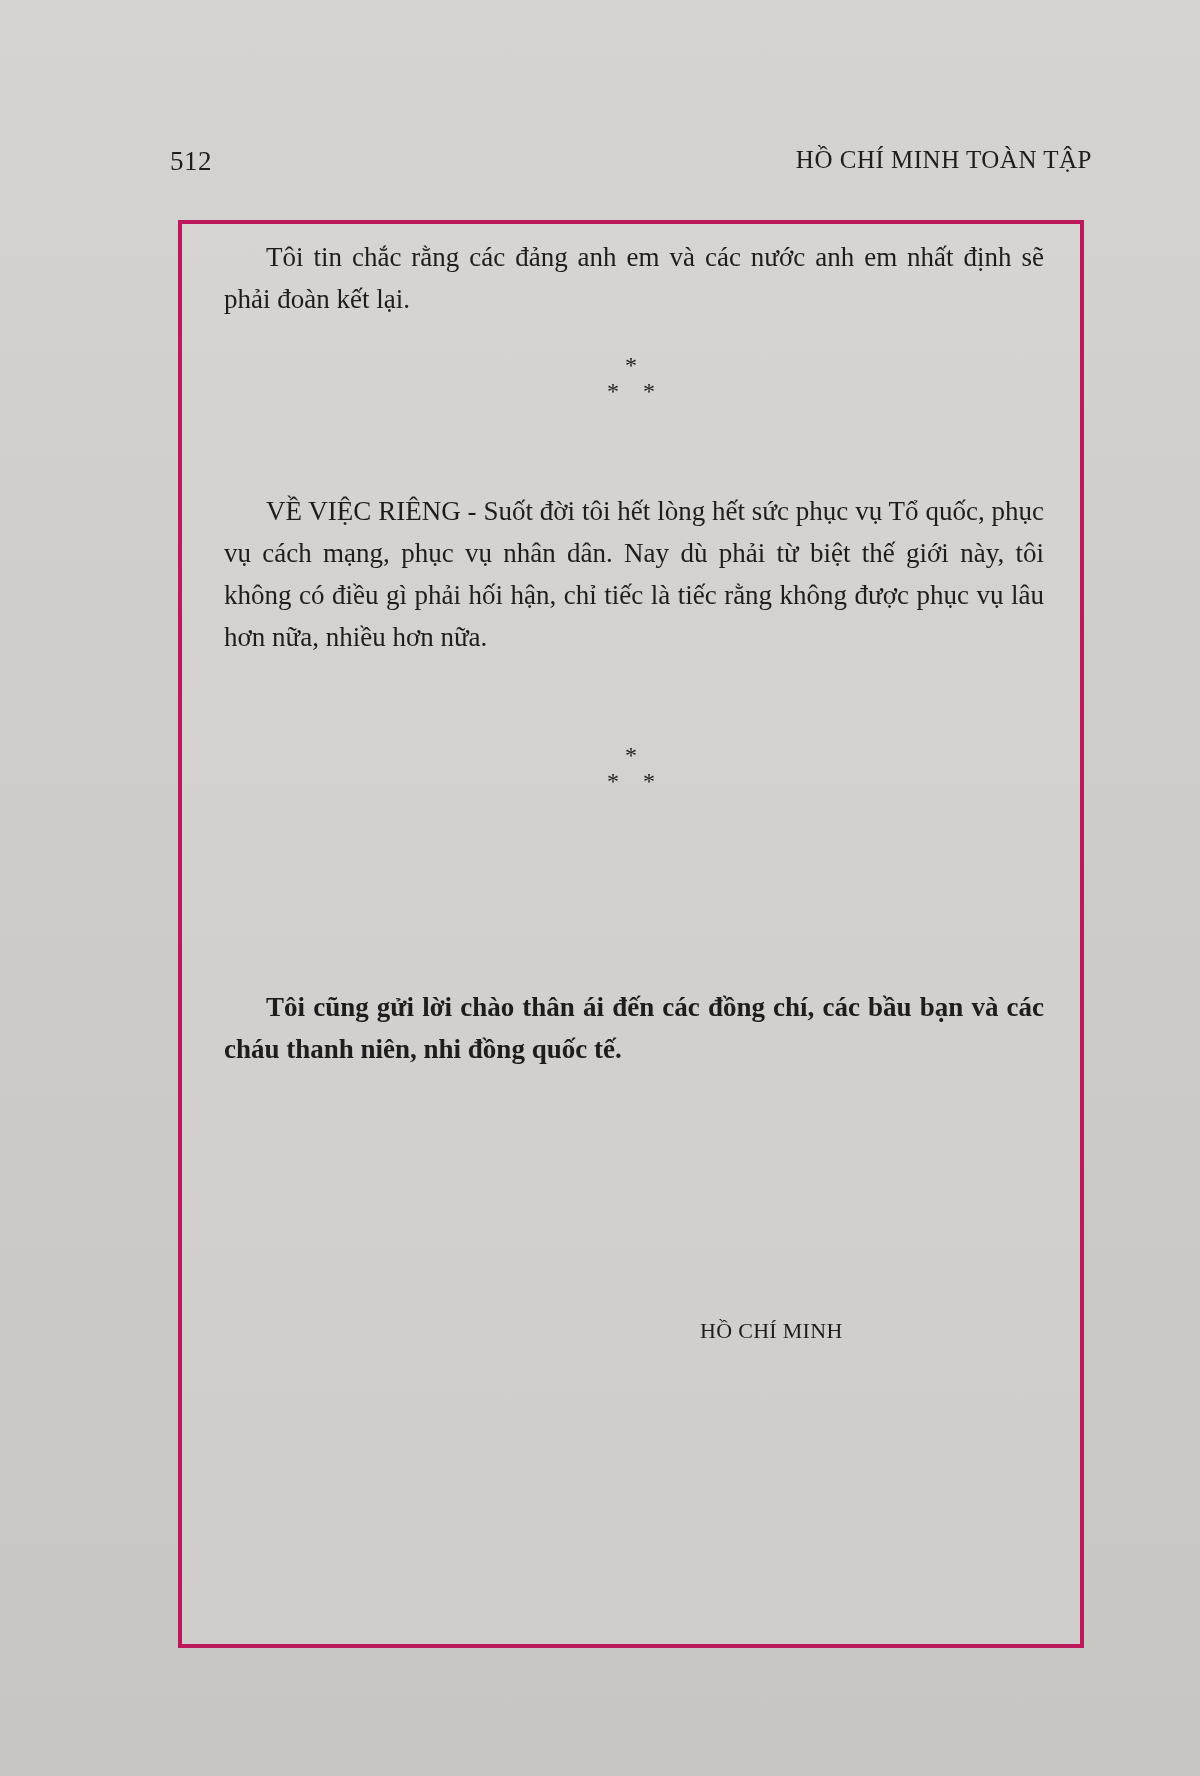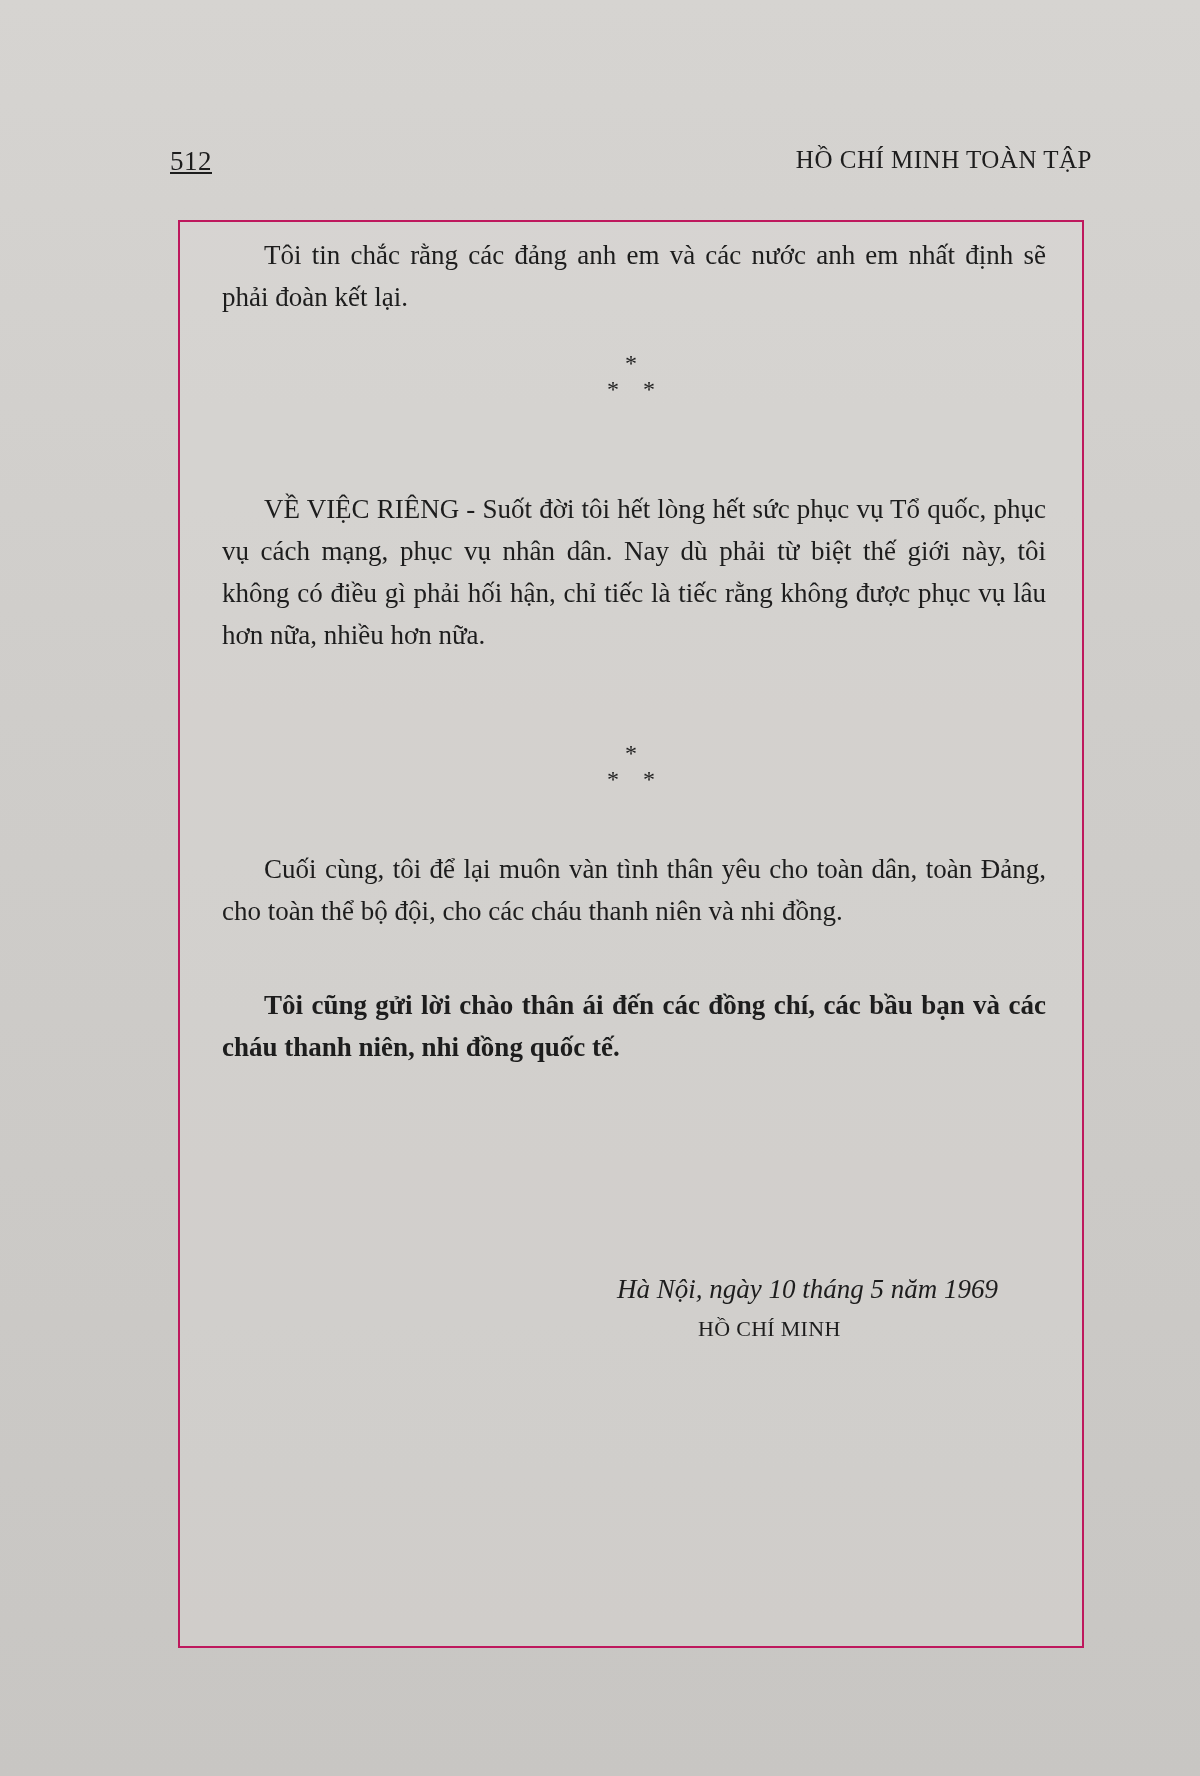--- a/index.html
+++ b/index.html
@@ -3,25 +3,25 @@
 <meta charset="utf-8">
 <style>
   html, body { margin:0; padding:0; }
   body {
     width:1200px; height:1776px; overflow:hidden;
     background: linear-gradient(180deg,#d6d4d1 0%,#cfcdca 40%,#c8c6c3 100%);
     font-family: "Liberation Serif", "DejaVu Serif", serif;
     color:#1d1d1d;
     position:relative;
   }
-  .page-num { position:absolute; left:170px; top:146px; font-size:27px; letter-spacing:0.5px;text-decoration:underline; }
+  .page-num { position:absolute; left:170px; top:146px; font-size:27px; letter-spacing:0.5px; }
   .running-head { position:absolute; right:108px; top:146px; font-size:25px; letter-spacing:0.5px; }
   .box {
     position:absolute; left:178px; top:220px; width:906px; height:1428px;
-    border:2px solid #be185d; box-sizing:border-box;
+    border:4px solid #be185d; box-sizing:border-box;
     background: rgba(220,218,215,0.35);
   }
   .para {
     position:absolute; left:42px; right:36px;
     font-size:27px; line-height:42px; text-align:justify;
   }
   .para .first { text-indent:42px; display:block; }
   .stars { position:absolute; left:0; right:0; text-align:center; font-size:24px; line-height:26px; }
   .stars .top { display:block; }
   .stars .bottom { display:block; word-spacing:18px; }
@@ -47,24 +47,20 @@
   <div class="para" style="top:232px;margin-top:34px;">
     <span class="first">VỀ VIỆC RIÊNG - Suốt đời tôi hết lòng hết sức phục vụ Tổ quốc, phục vụ cách mạng, phục vụ nhân dân. Nay dù phải từ biệt thế giới này, tôi không có điều gì phải hối hận, chỉ tiếc là tiếc rằng không được phục vụ lâu hơn nữa, nhiều hơn nữa.</span>
   </div>
 
 
   <div class="stars" style="top:518px;">
     <span class="top">*</span>
     <span class="bottom">* *</span>
   </div>
 
-  <div class="para" style="top:626px;">
-    <span class="first">Cuối cùng, tôi để lại muôn vàn tình thân yêu cho toàn dân, toàn Đảng, cho toàn thể bộ đội, cho các cháu thanh niên và nhi đồng.</span>
-  </div>
 
   <div class="para" style="top:762px;font-weight:bold;">
     <span class="first">Tôi cũng gửi lời chào thân ái đến các đồng chí, các bầu bạn và các cháu thanh niên, nhi đồng quốc tế.</span>
   </div>
 
 
-  <div class="place-date">Hà Nội, ngày 10 tháng 5 năm 1969</div>
   <div class="signature">HỒ CHÍ MINH</div>
 </div>
 
 </body></html>

